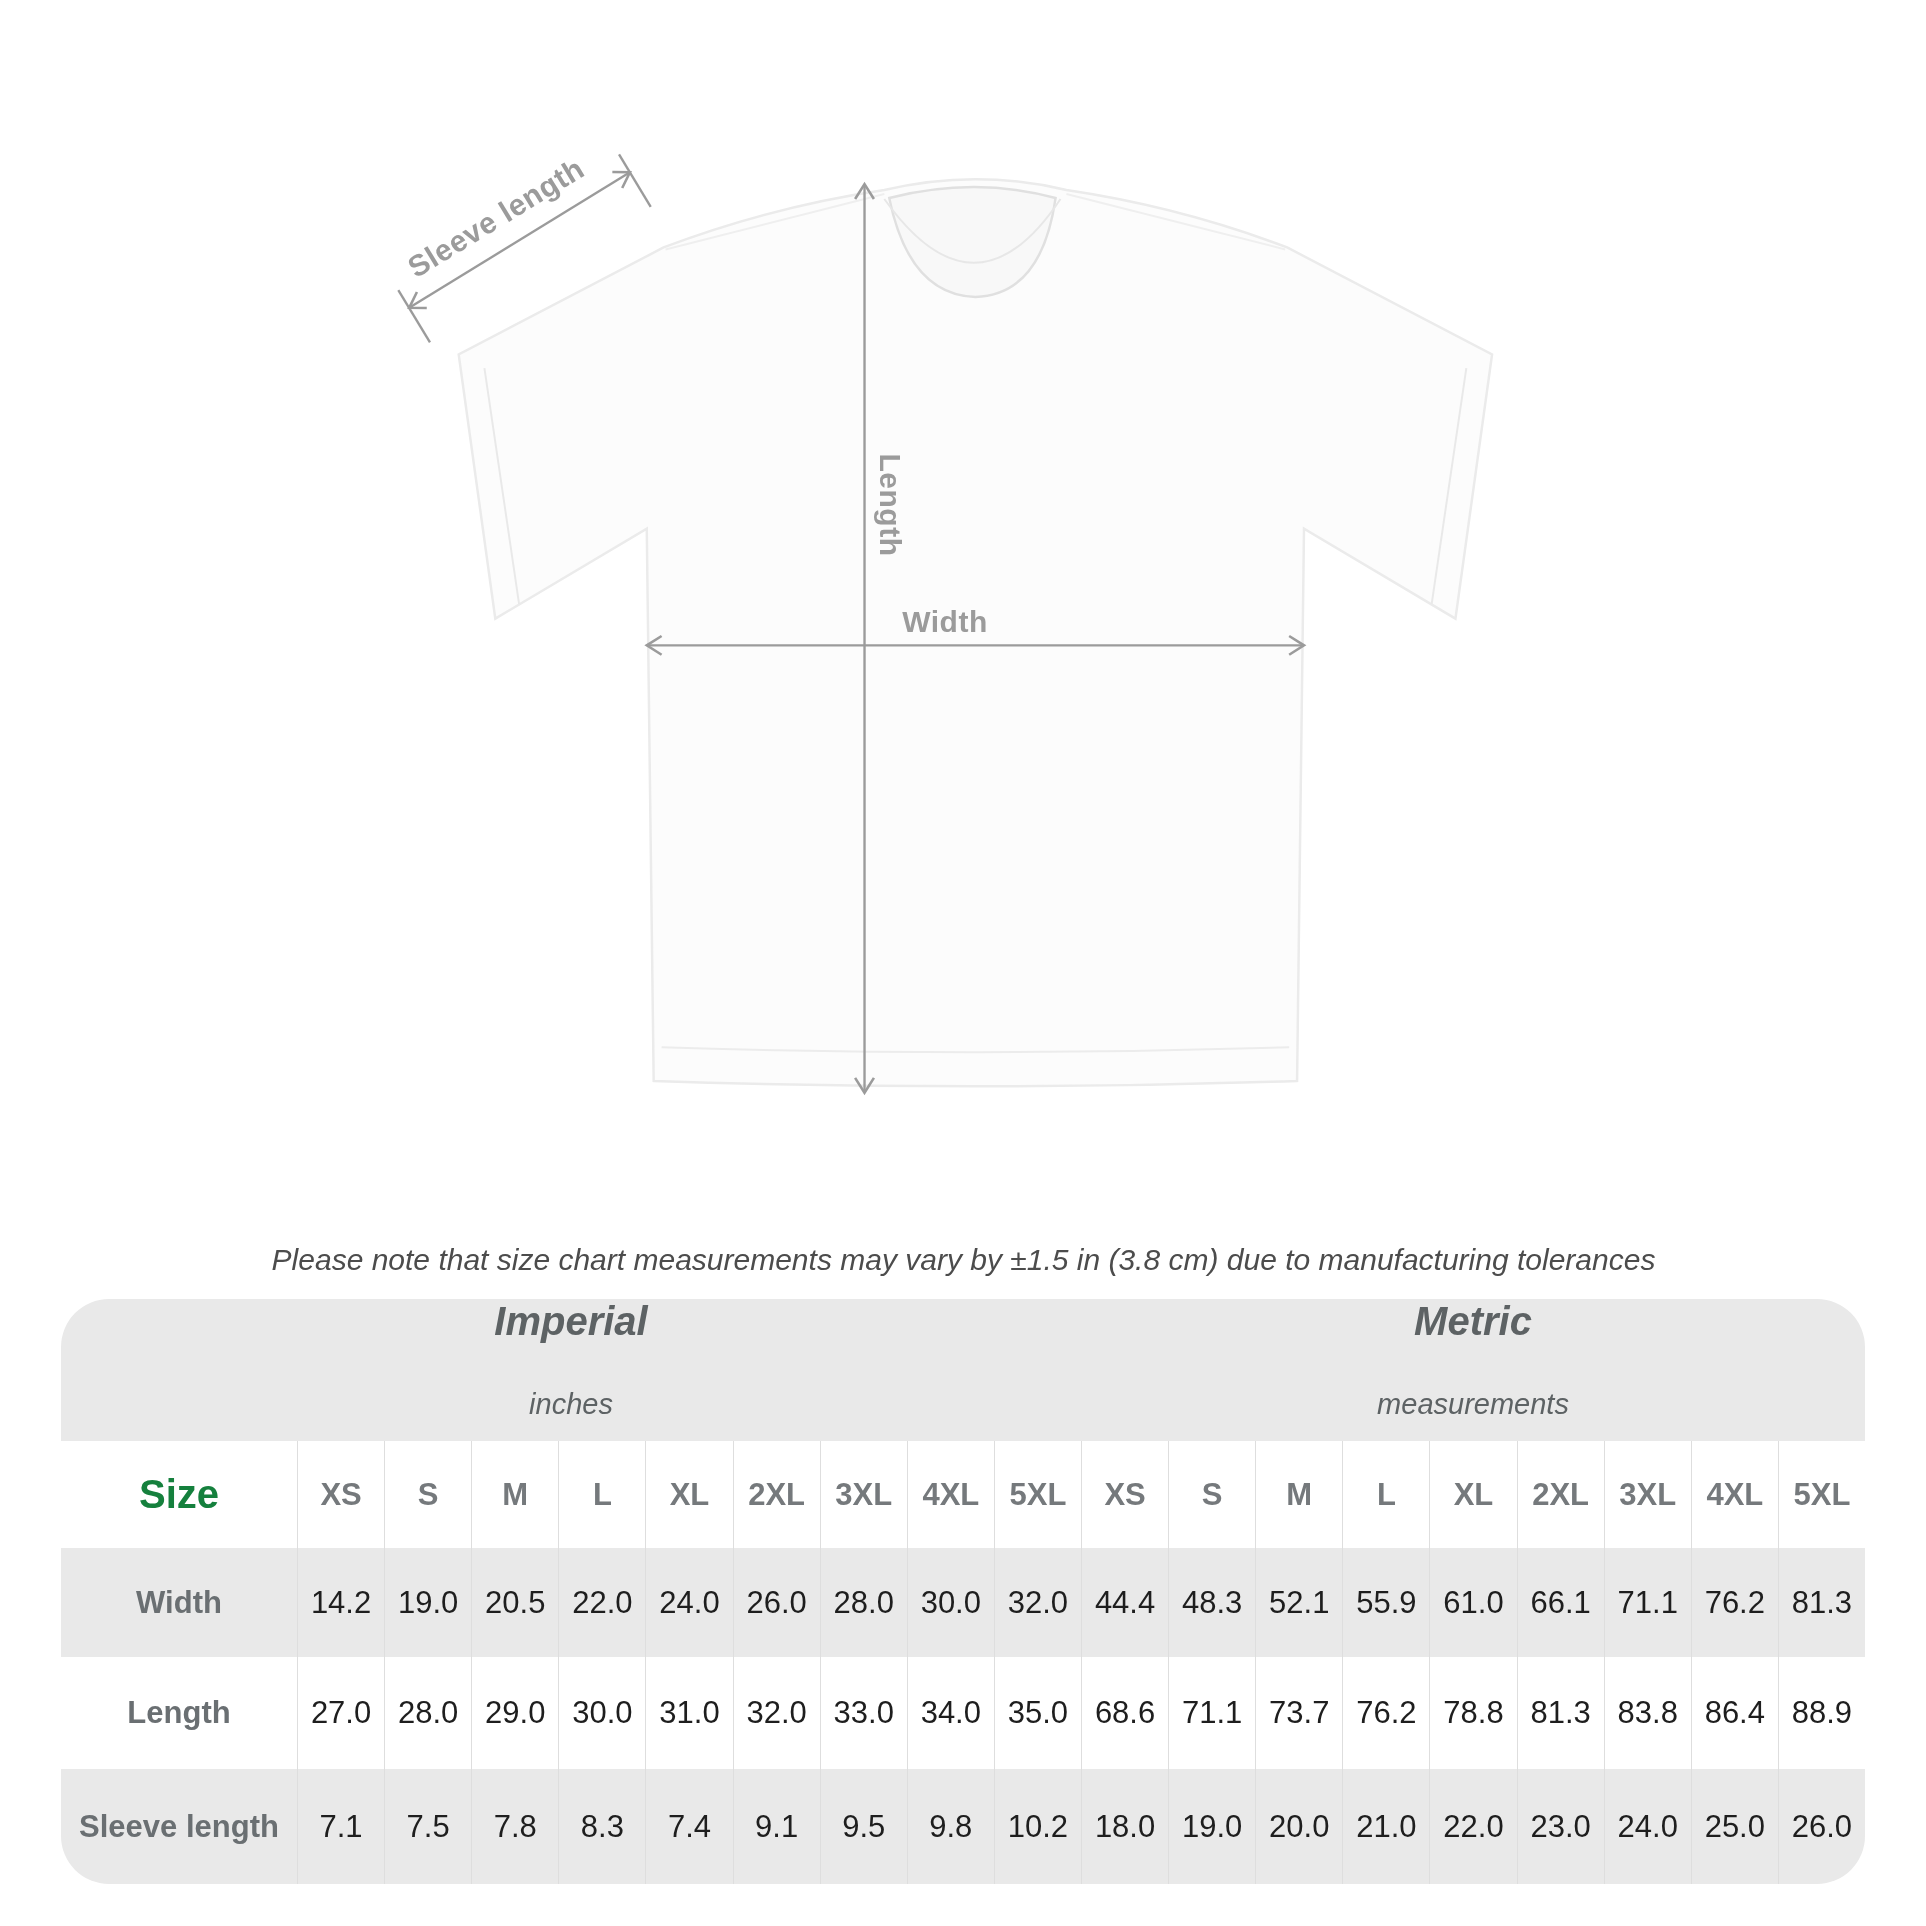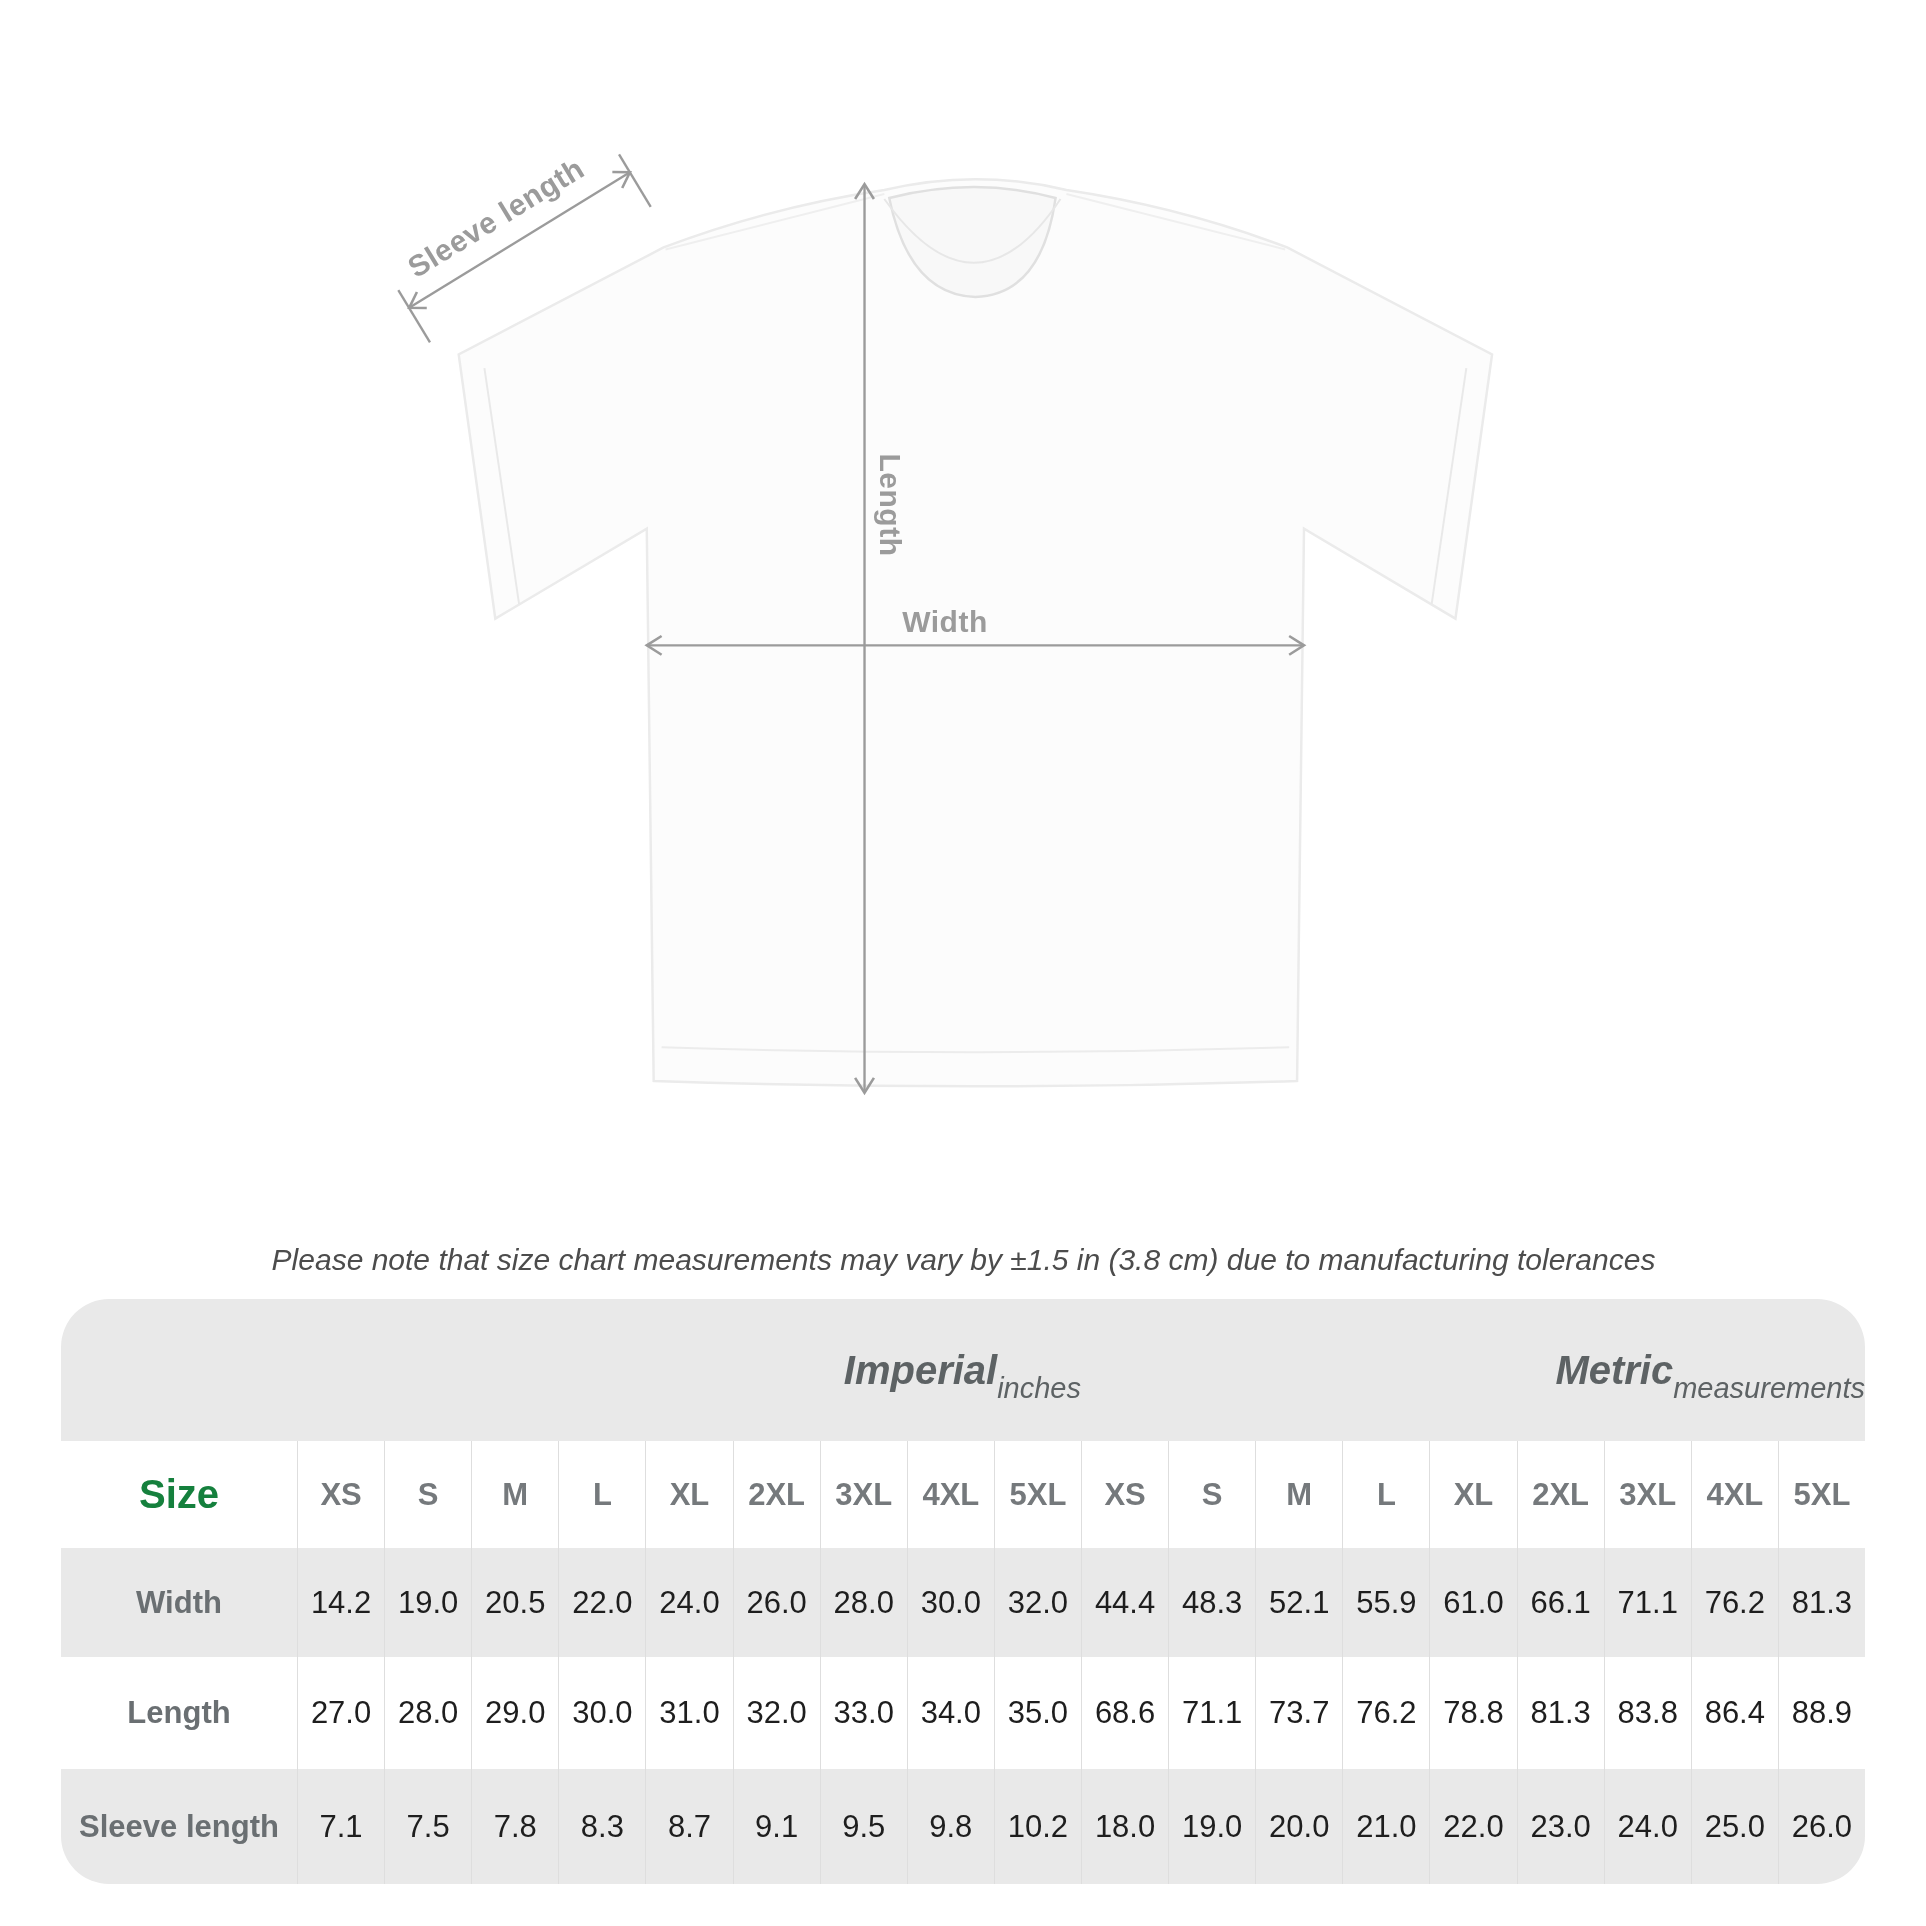--- a/index.html
+++ b/index.html
@@ -24,21 +24,21 @@
     position:absolute;left:0;top:1243px;width:100%;text-align:center;
     font-size:30px;font-style:italic;color:#4c4c4c;
   }
   
   .size-table{
     position:absolute;left:61px;top:1299px;width:1804px;height:585px;
     display:grid;grid-template-columns:236px repeat(18,1fr);
     grid-template-rows:142px 107px 109px 112px 116px;
     border-radius:48px;overflow:hidden;background:#ffffff;
   }
-  .band{background:#e9e9e9;display:flex;flex-direction:row;align-items:center;justify-content:flex-end;}
+  .band{background:#e9e9e9;display:flex;flex-direction:column;align-items:center;justify-content:flex-start;gap:8px;}
   .band-imperial{grid-area:1/1/2/11;}
   .band-metric{grid-area:1/11/2/20;}
   .band-name{font-size:40px;font-weight:bold;font-style:italic;color:#5d6264;}
   .band-unit{font-size:29px;font-style:italic;color:#5d6264;margin-top:36px;}
   .c{display:flex;align-items:center;justify-content:center;font-size:31px;color:#1e1e1e;background:#ffffff;}
   .c.g{background:#e9e9e9;}
   .c:not(.first){border-left:1.5px solid #dedede;}
   .corner{font-weight:bold;font-size:40px;color:#15803d;}
   .szh{font-weight:bold;color:#75797c;}
   .rlab{font-weight:bold;color:#6a6f72;}
@@ -155,21 +155,21 @@
     <div class="c">81.3</div>
     <div class="c">83.8</div>
     <div class="c">86.4</div>
     <div class="c">88.9</div>
 
     <div class="c g first rlab">Sleeve length</div>
     <div class="c g">7.1</div>
     <div class="c g">7.5</div>
     <div class="c g">7.8</div>
     <div class="c g">8.3</div>
-    <div class="c g">8.7</div>
+    <div class="c g">7.4</div>
     <div class="c g">9.1</div>
     <div class="c g">9.5</div>
     <div class="c g">9.8</div>
     <div class="c g">10.2</div>
     <div class="c g">18.0</div>
     <div class="c g">19.0</div>
     <div class="c g">20.0</div>
     <div class="c g">21.0</div>
     <div class="c g">22.0</div>
     <div class="c g">23.0</div>

